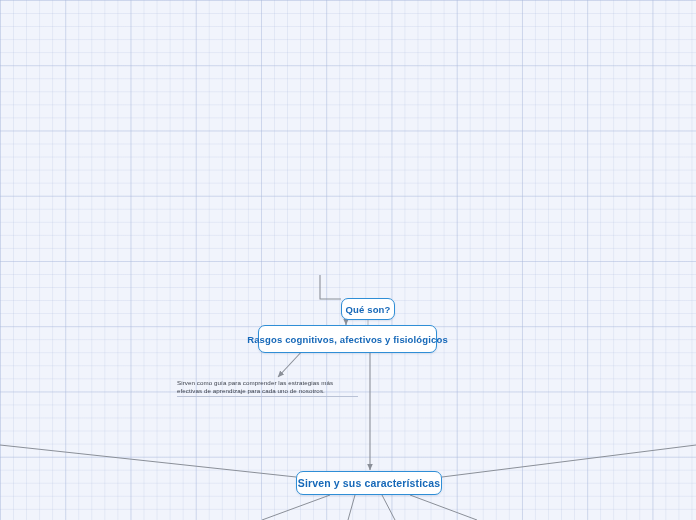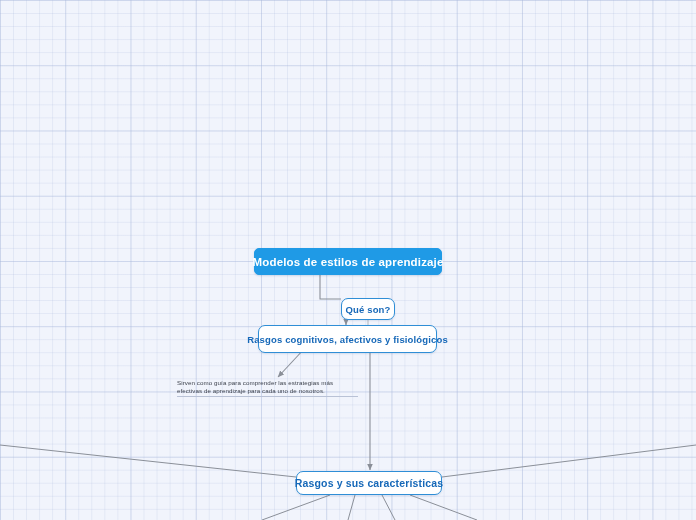--- a/index.html
+++ b/index.html
@@ -132,34 +132,31 @@
 
     <path d="M296,477 L0,445" fill="none" stroke="#8a8f98" stroke-width="1"></path>
     <path d="M442,477 L696,445" fill="none" stroke="#8a8f98" stroke-width="1"></path>
 
     <path d="M330,495 L262,520" fill="none" stroke="#8a8f98" stroke-width="1"></path>
     <path d="M355,495 L348,520" fill="none" stroke="#8a8f98" stroke-width="1"></path>
     <path d="M382,495 L395,520" fill="none" stroke="#8a8f98" stroke-width="1"></path>
     <path d="M410,495 L477,520" fill="none" stroke="#8a8f98" stroke-width="1"></path>
   </svg>
 
-  <div class="node node-root" style="left:254px; top:248px; width:188px; height:27px;">
-    <span>Modelos de estilos de aprendizaje</span>
-  </div>
 
   <div class="node node-outline node-que-son" style="left:341px; top:298px; width:54px; height:22px;">
     <span>Qué son?</span>
   </div>
 
   <div class="node node-outline node-rasgos" style="left:258px; top:325px; width:179px; height:28px;">
     <span>Rasgos cognitivos, afectivos y fisiológicos</span>
   </div>
 
   <div class="note" style="left:177px; top:379px; width:160px;">
     <span>Sirven como guía para comprender las estrategias más efectivas de aprendizaje para cada uno de nosotros.</span>
   </div>
   <div class="note-underline" style="left:177px; top:396px; width:181px;"></div>
 
   <div class="node node-outline node-modelos" style="left:296px; top:471px; width:146px; height:24px;">
-    <span>Rasgos y sus características</span>
+    <span>Sirven y sus características</span>
   </div>
 
 </div>
 
 </body></html>

